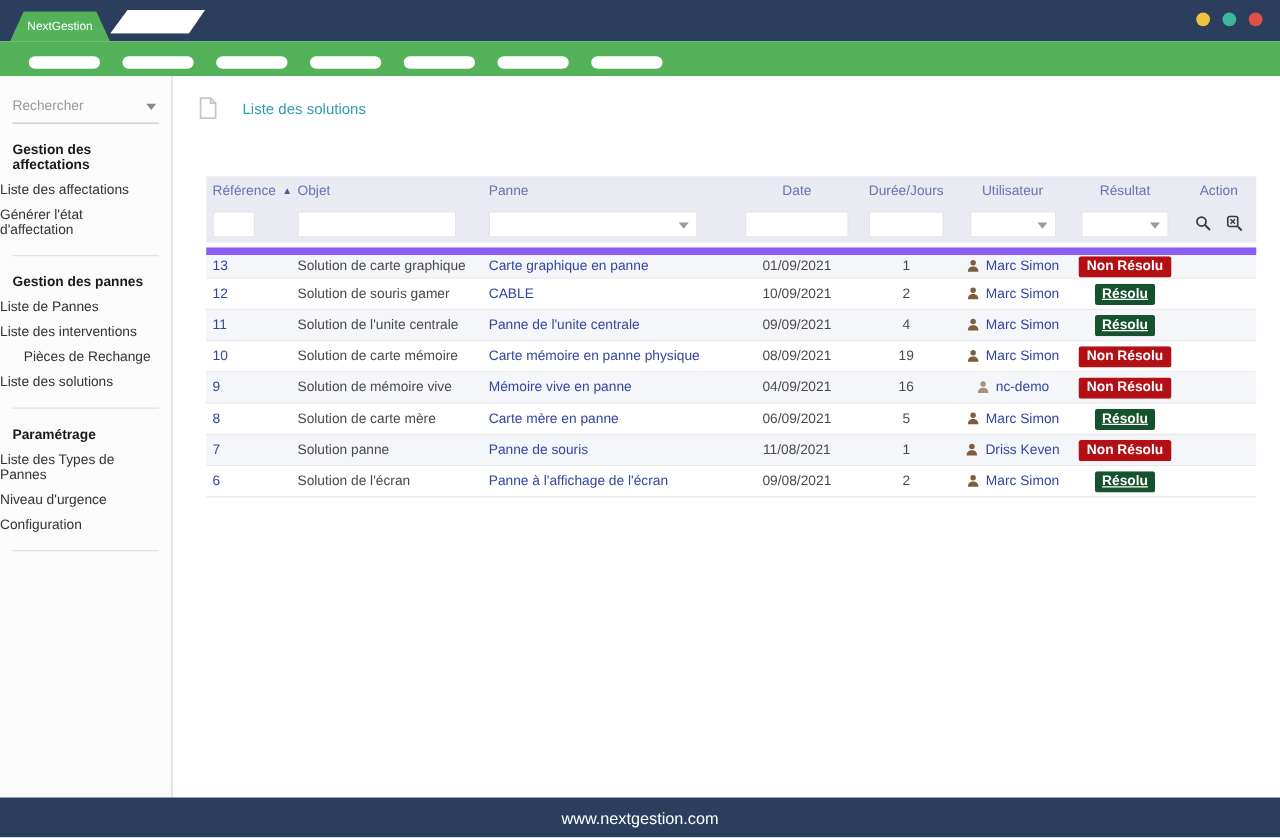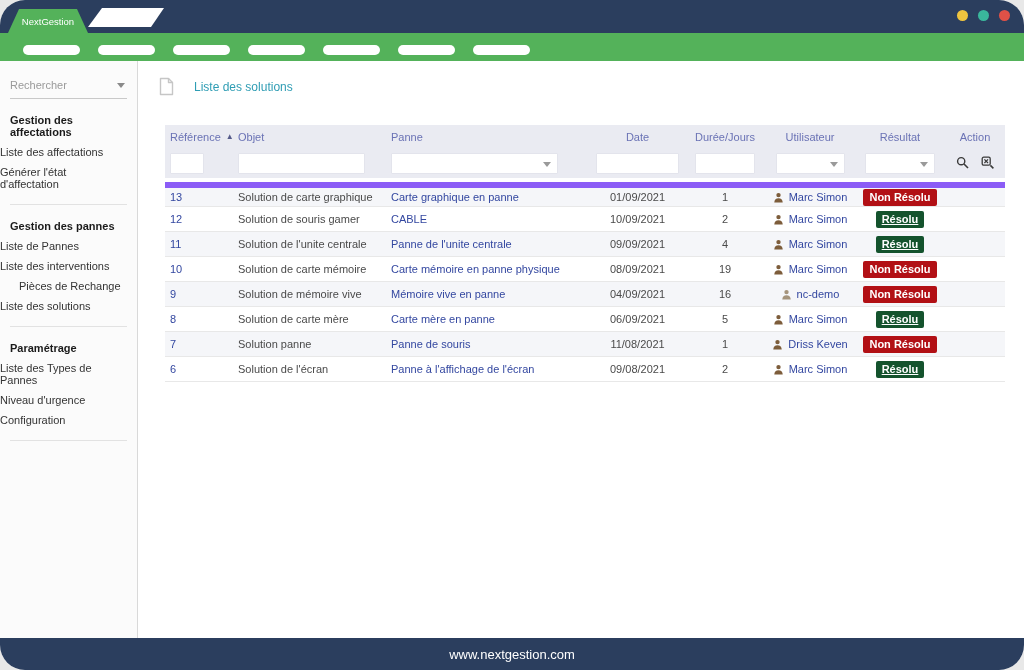--- a/index.html
+++ b/index.html
@@ -1,17 +1,17 @@
 <!DOCTYPE html>
 <html><head>
 <meta charset="utf-8">
 <style>
   html,body{margin:0;padding:0;background:#e8e8e8;}
   *{box-sizing:border-box;font-family:"Liberation Sans","DejaVu Sans",sans-serif;}
-  .app{position:relative;width:1024px;height:670px;background:#fff;overflow:hidden;margin:0 auto;border-radius:25px;}
+  .app{position:relative;width:1024px;height:670px;background:#fff;overflow:hidden;margin:0 auto;}
 
   
   .titlebar{position:absolute;top:0;left:0;right:0;height:33px;background:#2b3e5e;}
   .brand-tab{position:absolute;left:8px;bottom:0;width:80px;height:24px;background:#54b25a;
     clip-path:polygon(11px 0,69px 0,80px 100%,0 100%);
     display:flex;align-items:center;justify-content:center;color:#fff;font-size:9.5px;}
   .ghost-tab{position:absolute;left:88px;top:8px;width:76px;height:19px;background:#fff;
     clip-path:polygon(14px 0,100% 0,calc(100% - 13px) 100%,0 100%);}
   .traffic{position:absolute;right:14px;top:10px;display:flex;gap:10px;}
   .dot{width:11px;height:11px;border-radius:50%;display:inline-block;}
@@ -34,34 +34,34 @@
   .sb-item.indent{padding-left:19px;}
   .sb-divider{border:none;border-top:1px solid #e2e2e2;margin:10px 10px 0 10px;}
 
   
   .main{position:absolute;left:139px;top:61px;right:0;bottom:32px;background:#fff;}
   .page-header{position:absolute;left:20px;top:16px;display:flex;align-items:center;}
   .doc-icon{width:15px;height:19px;display:inline-block;}
   .page-title{margin-left:20px;font-size:12px;color:#2f9db4;}
 
   
-  .grid{position:absolute;left:26px;top:64px;width:840px;font-size:11px;}
+  .grid{position:absolute;left:26px;top:80px;width:840px;font-size:11px;}
   .thead,.filters,.tr{display:flex;align-items:center;}
   .thead{height:23px;background:#eaebf2;color:#6a72b5;}
   .filters{height:30px;background:#eaebf2;margin-bottom:4px;}
   .th{display:flex;align-items:center;}
   .c-ref{width:70px;padding-left:5px;}
   .c-objet{width:155px;padding-left:3px;}
   .c-panne{width:200px;padding-left:1px;}
   .c-date{width:95px;}
   .c-duree{width:80px;}
   .c-user{width:90px;}
   .c-result{width:90px;}
   .c-action{width:60px;}
-  .center{justify-content:center;text-align:center;display:flex;align-items:center;}
+  .center{justify-content:center;text-align:center;display:flex;align-items:flex-start;}
   .sort-asc{font-size:8px;color:#555a8a;margin-left:5px;}
   .f-input{height:21px;background:#fff;border:1px solid #e3e4ec;border-radius:1px;padding:0 3px;
     font-size:11px;color:#333;outline:none;}
   .f-select{height:21px;background:#fff;border:1px solid #e3e4ec;border-radius:1px;position:relative;cursor:pointer;}
   .f-select .caret-down{position:absolute;right:6px;top:8px;border-top-color:#9a9a9a;}
   .icon-btn{width:14px;height:14px;display:inline-flex;cursor:pointer;color:#3a3a3a;}
   .tr{height:25px;border-bottom:1px solid #e8e8e8;color:#4a4a4a;background:#fff;}
   .tbody .tr:first-child{border-top:6px solid #8b5cf6;}
   .tbody .tr:nth-child(odd){background:#f5f6f9;}
   .link{color:#3347a0;text-decoration:none;cursor:pointer;}

